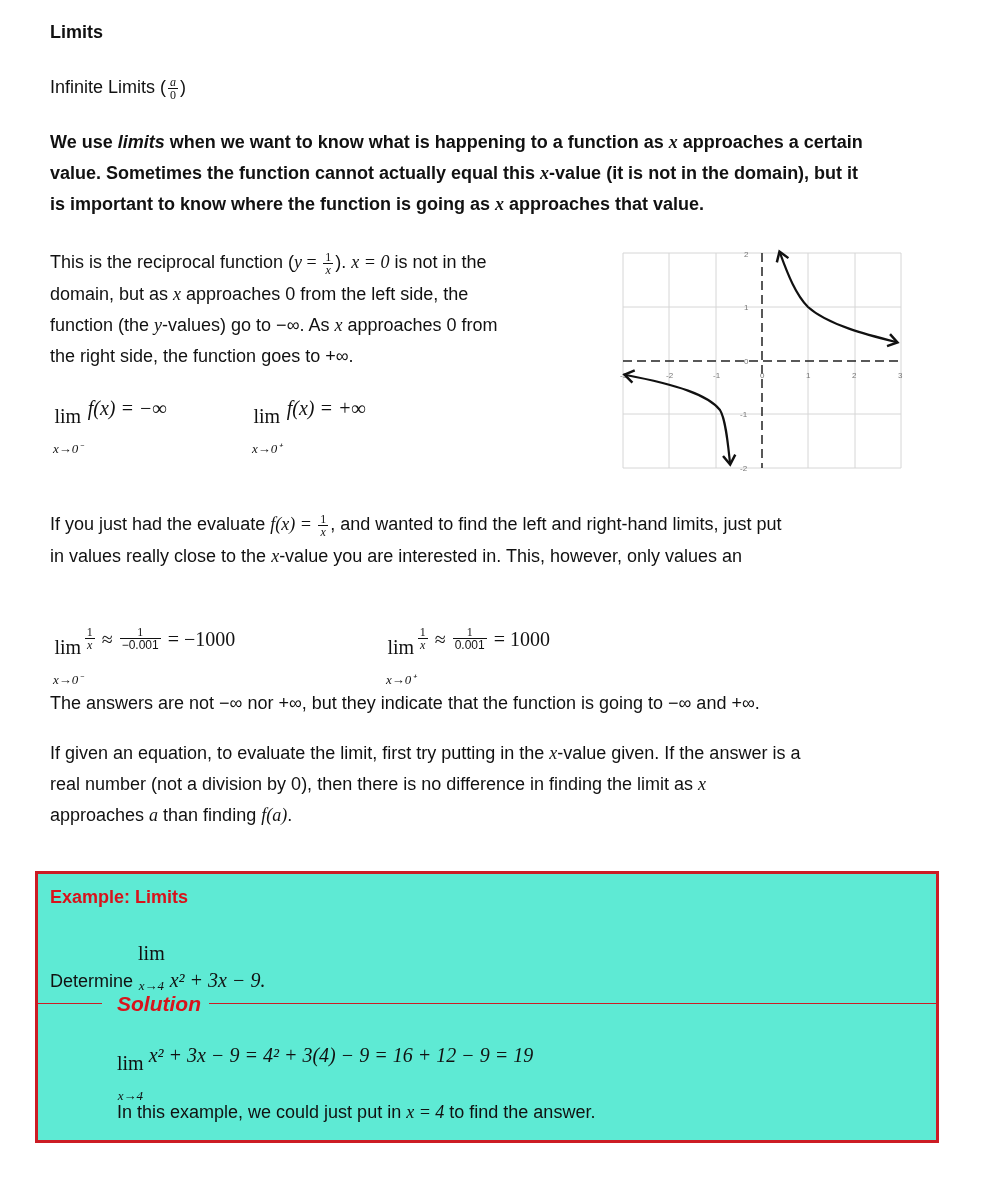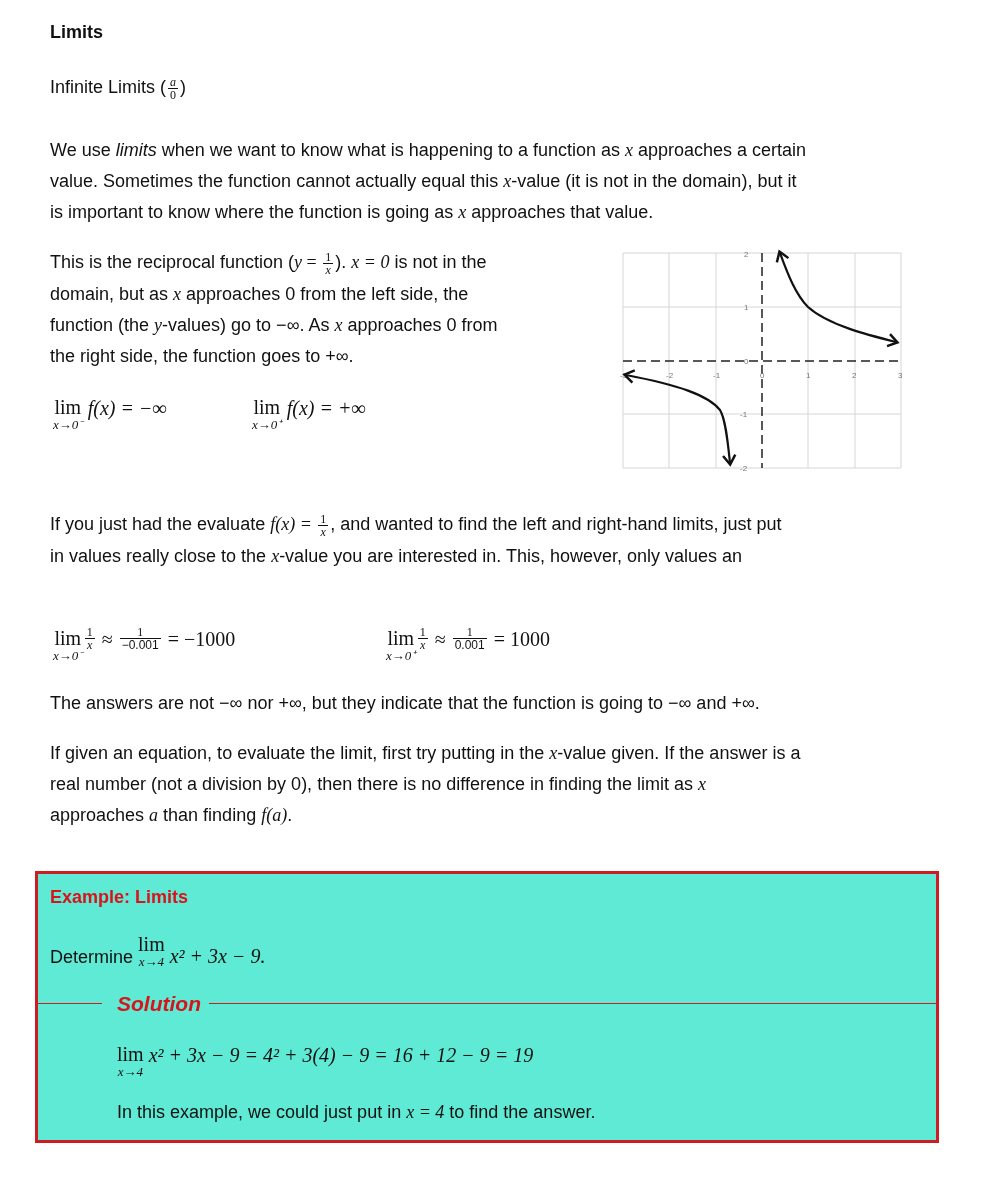--- a/index.html
+++ b/index.html
@@ -8,37 +8,37 @@
   .abs { position: absolute; }
   .p { font-size: 18px; line-height: 31px; }
   .m { font-family: "Liberation Serif", "DejaVu Serif", serif; }
   .mi { font-family: "Liberation Serif", "DejaVu Serif", serif; font-style: italic; }
   .frac { display: inline-block; vertical-align: middle; text-align: center;
           font-family: "Liberation Serif", serif; line-height: 1; margin: 0 2px; }
   .frac .n { display: block; font-size: 12px; padding: 0 2px; border-bottom: 1px solid #111; }
   .frac .d { display: block; font-size: 12px; padding: 0 2px; font-style: italic; }
   .lim { display: inline-block; text-align: center; vertical-align: top;
          font-family: "Liberation Serif", serif; line-height: 1; }
-  .lim .t { display: block; font-size: 20px; }
-  .lim .b { display: block; font-size: 13px; font-style: italic; margin-top: 1px; }
+  .lim .t { display: block; font-size: 20px; margin-top: 9px; }
+  .lim .b { display: block; font-size: 13px; font-style: italic; margin-top: 16px; }
   .eq { font-family: "Liberation Serif", serif; font-size: 20px; }
   .box { left: 35px; top: 871px; width: 904px; height: 272px;
          border: 3px solid #cc1c24; background: #5eead4; box-sizing: border-box; }
   .red { color: #d8131b; }
 </style>
 </head>
 <body>
 
 <div class="abs" style="left:50px;top:22px;font-size:18px;font-weight:bold;">Limits</div>
 
 <div class="abs p" style="left:50px;top:72px;">
   <span>Infinite Limits (</span><span class="frac"><span class="n" style="font-style:italic">a</span><span class="d" style="font-style:normal">0</span></span><span>)</span>
 </div>
 
-<div class="abs p" style="left:50px;top:135px;width:890px;">
+<div class="abs p" style="left:50px;top:127px;width:890px;font-weight:bold;">
   <div><span>We use </span><i>limits</i><span> when we want to know what is happening to a function as </span><span class="mi">x</span><span> approaches a certain</span></div>
   <div><span>value. Sometimes the function cannot actually equal this </span><span class="mi">x</span><span>-value (it is not in the domain), but it</span></div>
   <div><span>is important to know where the function is going as </span><span class="mi">x</span><span> approaches that value.</span></div>
 </div>
 
 <div class="abs p" style="left:50px;top:245px;width:540px;">
   <div style="line-height:34px;"><span>This is the reciprocal function (</span><span class="mi">y</span><span class="m"> = </span><span class="frac"><span class="n">1</span><span class="d">x</span></span><span>). </span><span class="mi">x = 0</span><span> is not in the</span></div>
   <div><span>domain, but as </span><span class="mi">x</span><span> approaches 0 from the left side, the</span></div>
   <div><span>function (the </span><span class="mi">y</span><span>-values) go to −∞. As </span><span class="mi">x</span><span> approaches 0 from</span></div>
   <div>the right side, the function goes to +∞.</div>

